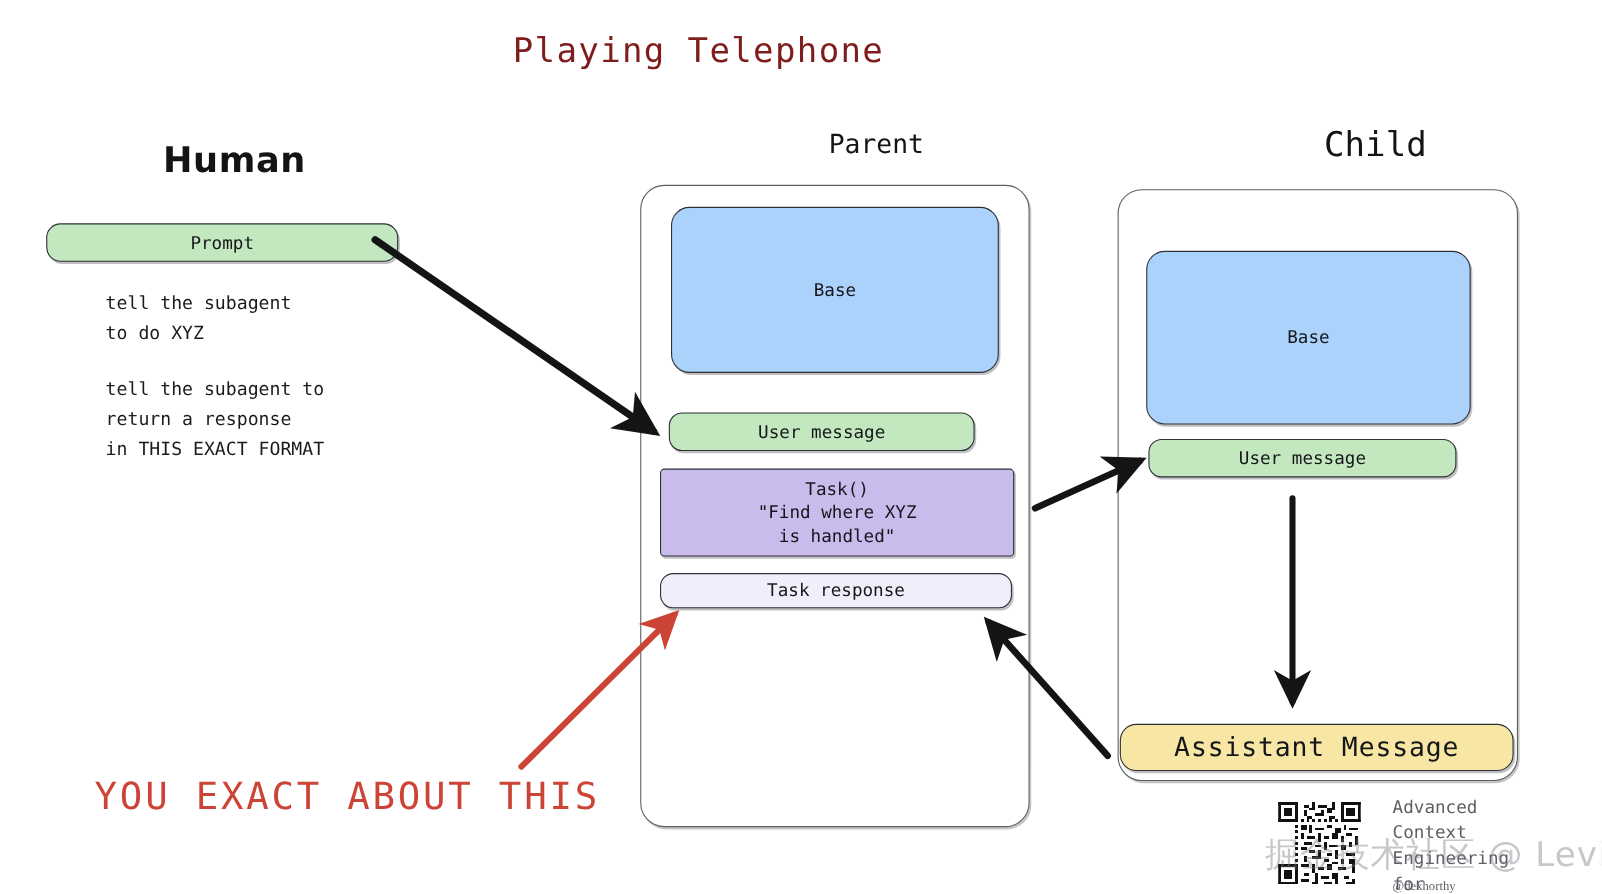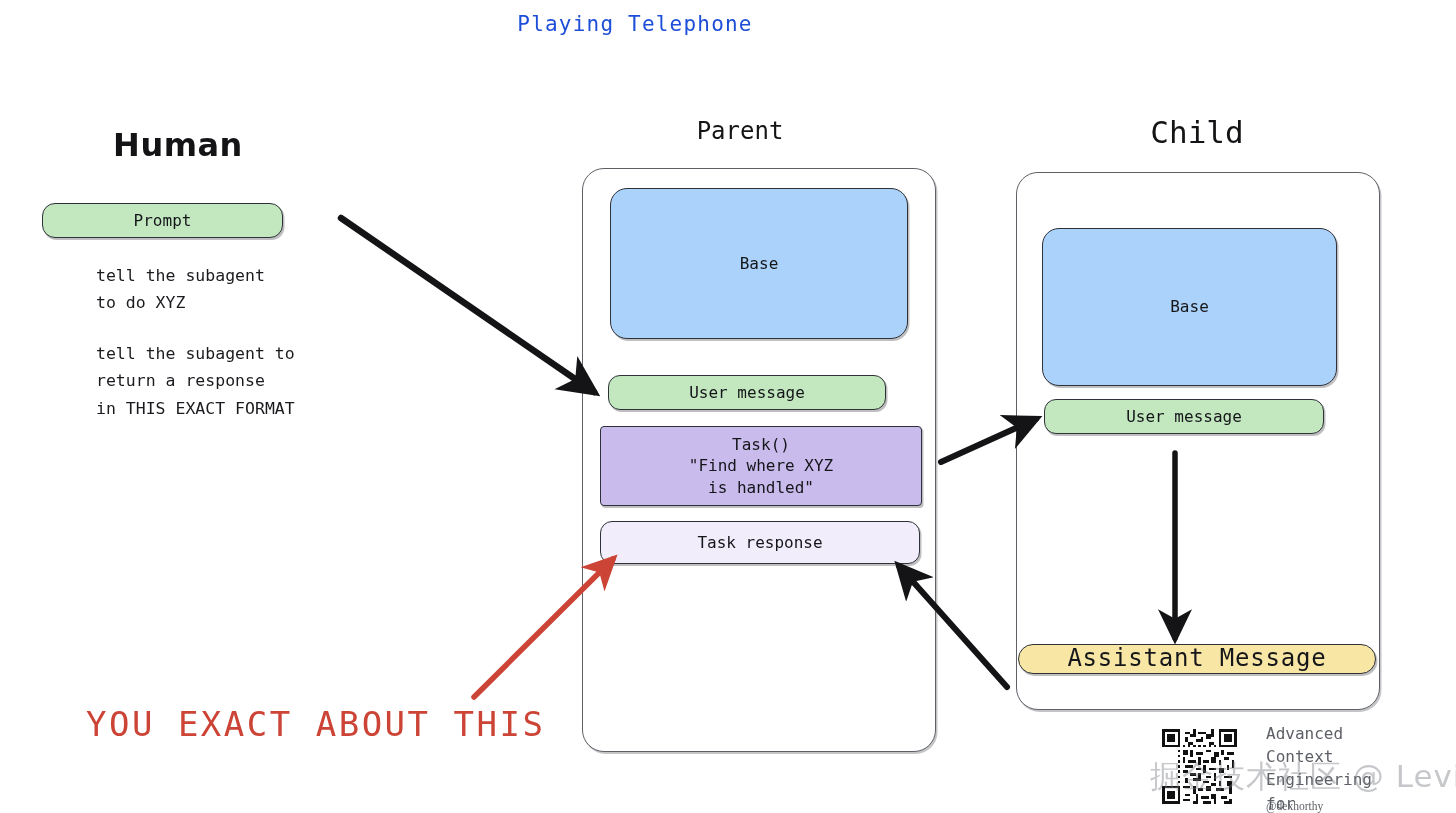--- a/index.html
+++ b/index.html
@@ -16,35 +16,35 @@
     width: 1456px;
     height: 813px;
     background: #ffffff;
     overflow: hidden;
   }
 
   
   .abs { position: absolute; }
 
   #slide-title {
-    left: 0; top: 12px;
+    left: 0; top: 28px;
     width: 1270px;
     text-align: center;
     font-family: "DejaVu Sans Mono", monospace;
-    font-size: 21px;
+    font-size: 31px;
     letter-spacing: 1.2px;
-    color: #1d4ed8;
+    color: #7f1d1d;
     white-space: nowrap;
   }
 
   .col-heading {
     font-family: "DejaVu Sans", sans-serif;
     font-weight: 600;
     color: #141417;
-    text-align: center;
+    text-align: right;
     white-space: nowrap;
   }
   #heading-human {
     left: 78px; top: 126px; width: 200px;
     font-size: 32px;
     letter-spacing: 0.5px;
   }
   #heading-parent {
     left: 640px; top: 117px; width: 200px;
     font-family: "DejaVu Sans Mono", monospace;
@@ -95,42 +95,42 @@
   .chip.task-response { background: #f1edfb; }
   .chip.assistant {
     background: #f8e6a4;
     border-radius: 15px;
     font-size: 24px;
     letter-spacing: 0.8px;
   }
   .chip.prompt { background: #c3e8c0; border-radius: 13px; }
 
   
-  #prompt-chip { left: 42px; top: 203px; width: 241px; height: 35px; }
+  #prompt-chip { left: 42px; top: 203px; width: 320px; height: 35px; }
   .human-para {
     position: absolute;
     font-family: "DejaVu Sans Mono", monospace;
     font-size: 16.5px;
     line-height: 1.66;
     color: #1b1b1f;
     white-space: pre-line;
   }
   #human-para-1 { left: 96px; top: 262px; width: 300px; }
   #human-para-2 { left: 96px; top: 340px; width: 330px; }
 
   
   #parent-base          { left: 610px; top: 188px;  width: 298px; height: 151px; }
   #parent-user-message  { left: 608px; top: 375px;  width: 278px; height: 35px; }
   #parent-task          { left: 600px; top: 426px;  width: 322px; height: 80px; }
-  #parent-task-response { left: 600px; top: 521px;  width: 320px; height: 43px; }
+  #parent-task-response { left: 600px; top: 521px;  width: 320px; height: 32px; }
 
   
   #child-base          { left: 1042px; top: 228px; width: 295px; height: 158px; }
   #child-user-message  { left: 1044px; top: 399px; width: 280px; height: 35px; }
-  #child-assistant     { left: 1018px; top: 644px; width: 358px; height: 30px; }
+  #child-assistant     { left: 1018px; top: 658px; width: 358px; height: 43px; }
 
   
   #callout-text {
     position: absolute;
     left: 86px; top: 704px;
     font-family: "DejaVu Sans Mono", monospace;
     font-size: 34px;
     letter-spacing: 2.5px;
     color: #cc4436;
     white-space: nowrap;

